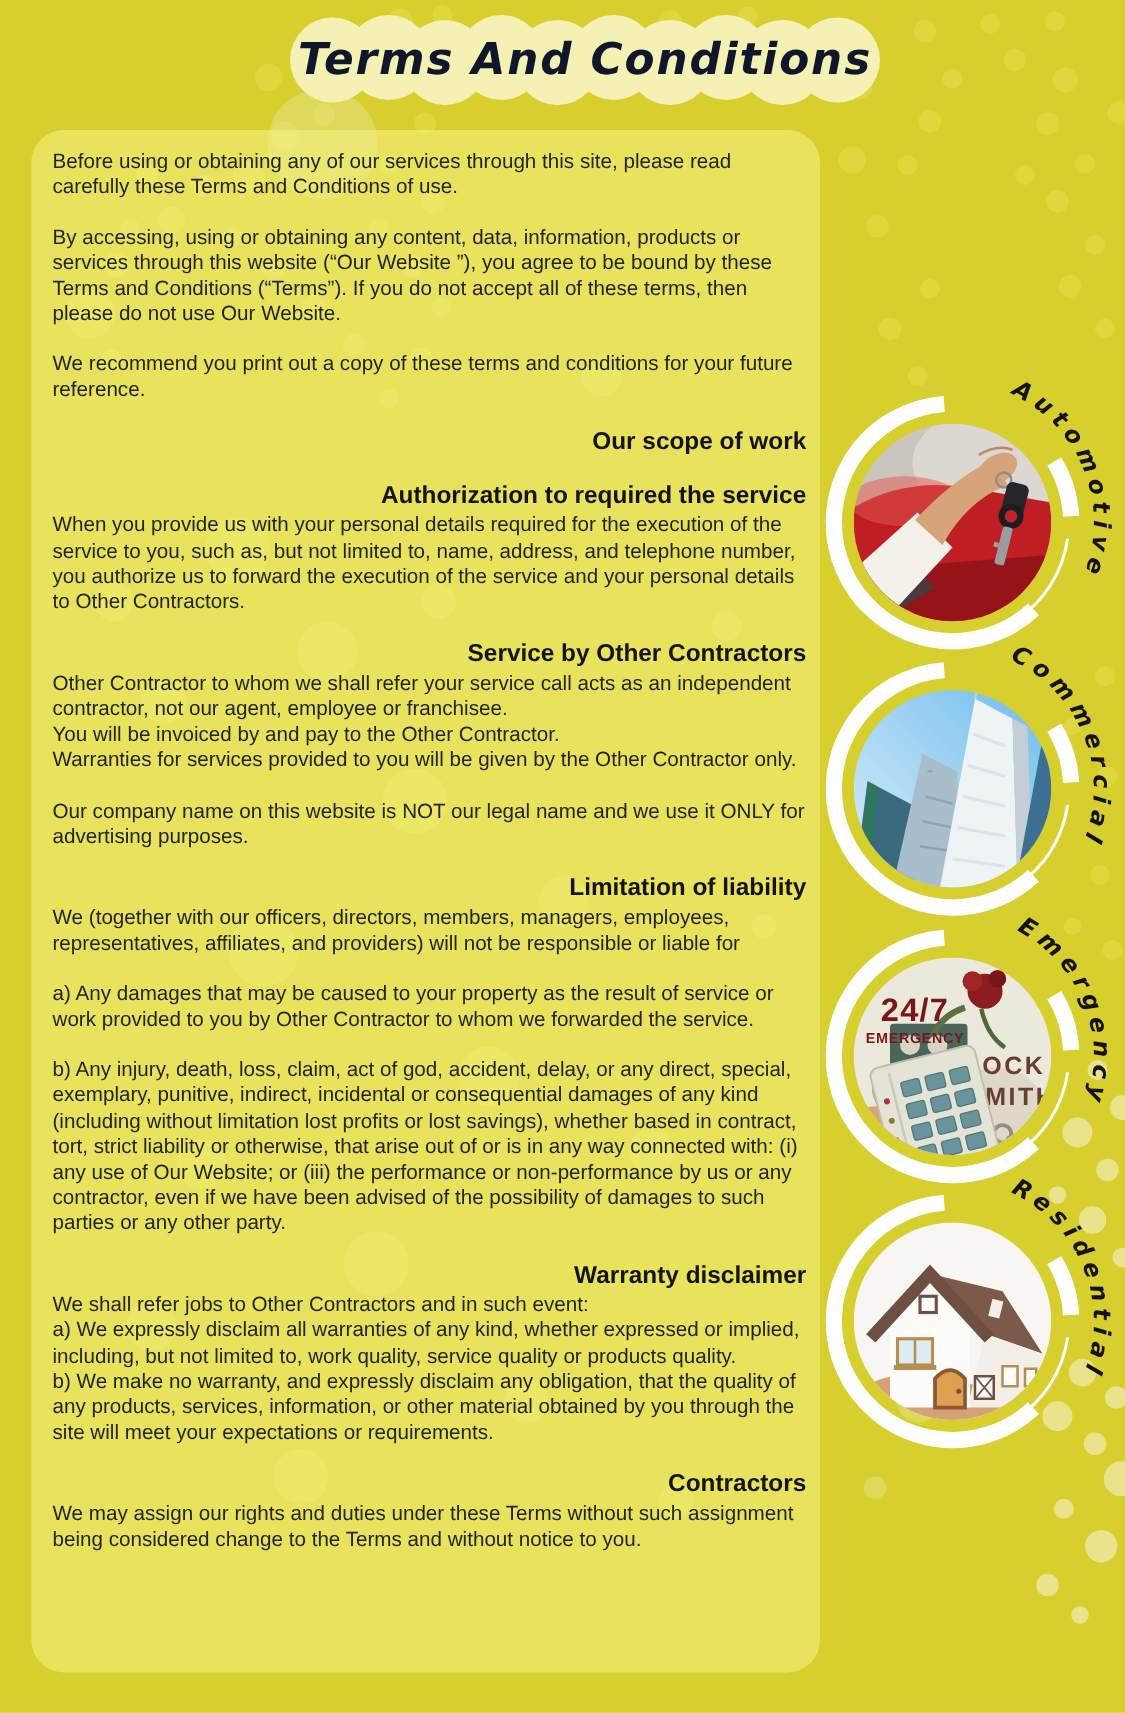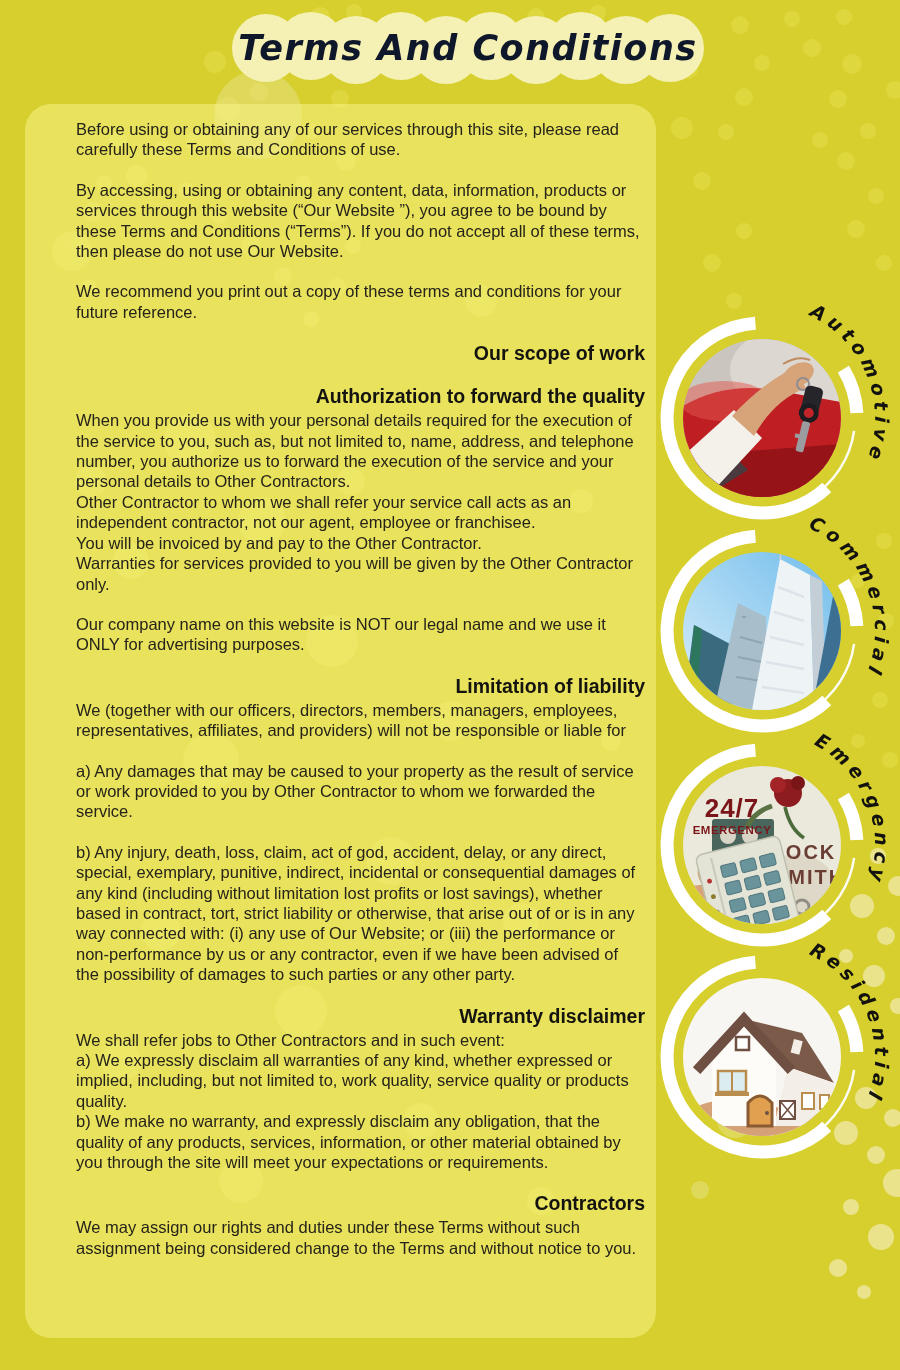--- a/index.html
+++ b/index.html
@@ -24,21 +24,21 @@
     color:#0f172a;
   }
   
   .panel{
     position:absolute;left:25px;top:104px;width:631px;height:1234px;
     background:rgba(250,246,140,0.5);
     border-radius:26px;z-index:1;
     box-sizing:border-box;
     padding:15px 11px 0 17px;
   }
-  .panel-content{font-size:16.5px;line-height:20.4px;color:#26231a;margin-left:34px;}
+  .panel-content{font-size:16.5px;line-height:20.4px;color:#26231a;}
   .panel-content p{margin:0;}
   .panel-content .gap{margin-top:20px;}
   .panel-content h2{
     font-size:19.5px;line-height:23px;margin:20px 0 2px 0;
     color:#14130f;font-weight:bold;text-align:right;
   }
   
   .badge{position:absolute;left:652px;width:232px;height:228px;z-index:2;}
   .badge svg{overflow:visible;display:block;}
   .ring{stroke:#ffffff;fill:none;}
@@ -189,25 +189,26 @@
   <div class="panel-content">
     <p>Before using or obtaining any of our services through this site, please read carefully these Terms and Conditions of use.</p>
     <p class="gap">By accessing, using or obtaining any content, data, information, products or services through this website (“Our Website ”), you agree to be bound by these Terms and Conditions (“Terms”). If you do not accept all of these terms, then please do not use Our Website.</p>
     <p class="gap">We recommend you print out a copy of these terms and conditions for your future reference.</p>
 
     <section>
       <h2>Our scope of work</h2>
     </section>
 
     <section>
-      <h2>Authorization to forward the quality</h2>
+      <h2>Authorization to required the service</h2>
       <p>When you provide us with your personal details required for the execution of the service to you, such as, but not limited to, name, address, and telephone number, you authorize us to forward the execution of the service and your personal details to Other Contractors.</p>
     </section>
 
     <section>
+      <h2>Service by Other Contractors</h2>
       <p>Other Contractor to whom we shall refer your service call acts as an independent contractor, not our agent, employee or franchisee.</p>
       <p>You will be invoiced by and pay to the Other Contractor.</p>
       <p>Warranties for services provided to you will be given by the Other Contractor only.</p>
       <p class="gap">Our company name on this website is NOT our legal name and we use it ONLY for advertising purposes.</p>
     </section>
 
     <section>
       <h2>Limitation of liability</h2>
       <p>We (together with our officers, directors, members, managers, employees, representatives, affiliates, and providers) will not be responsible or liable for</p>
       <p class="gap">a) Any damages that may be caused to your property as the result of service or work provided to you by Other Contractor to whom we forwarded the service.</p>

